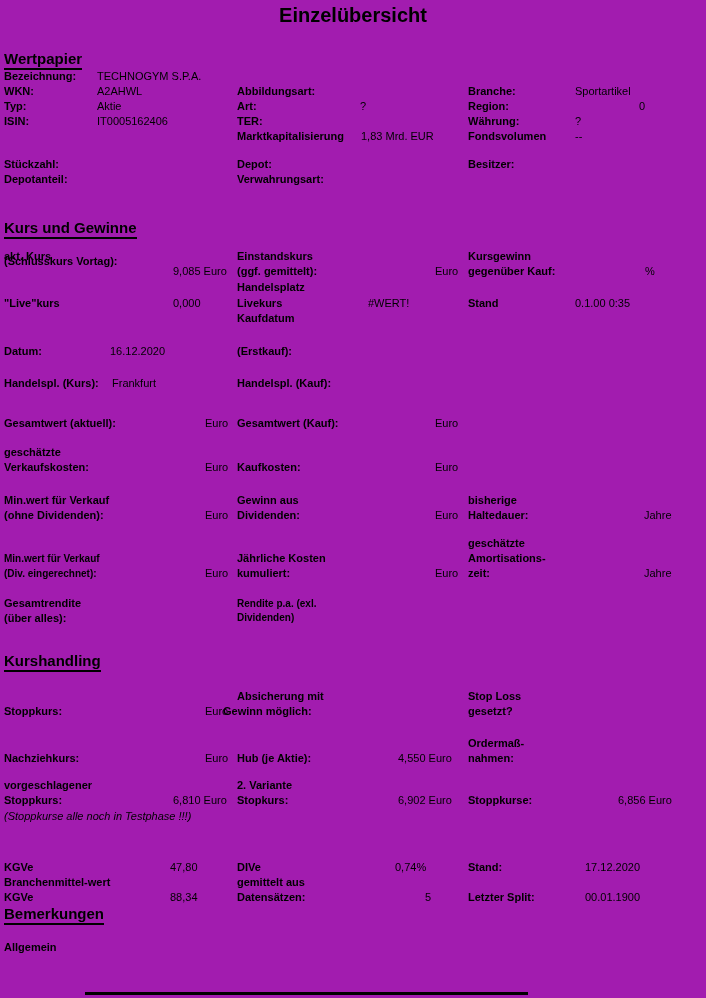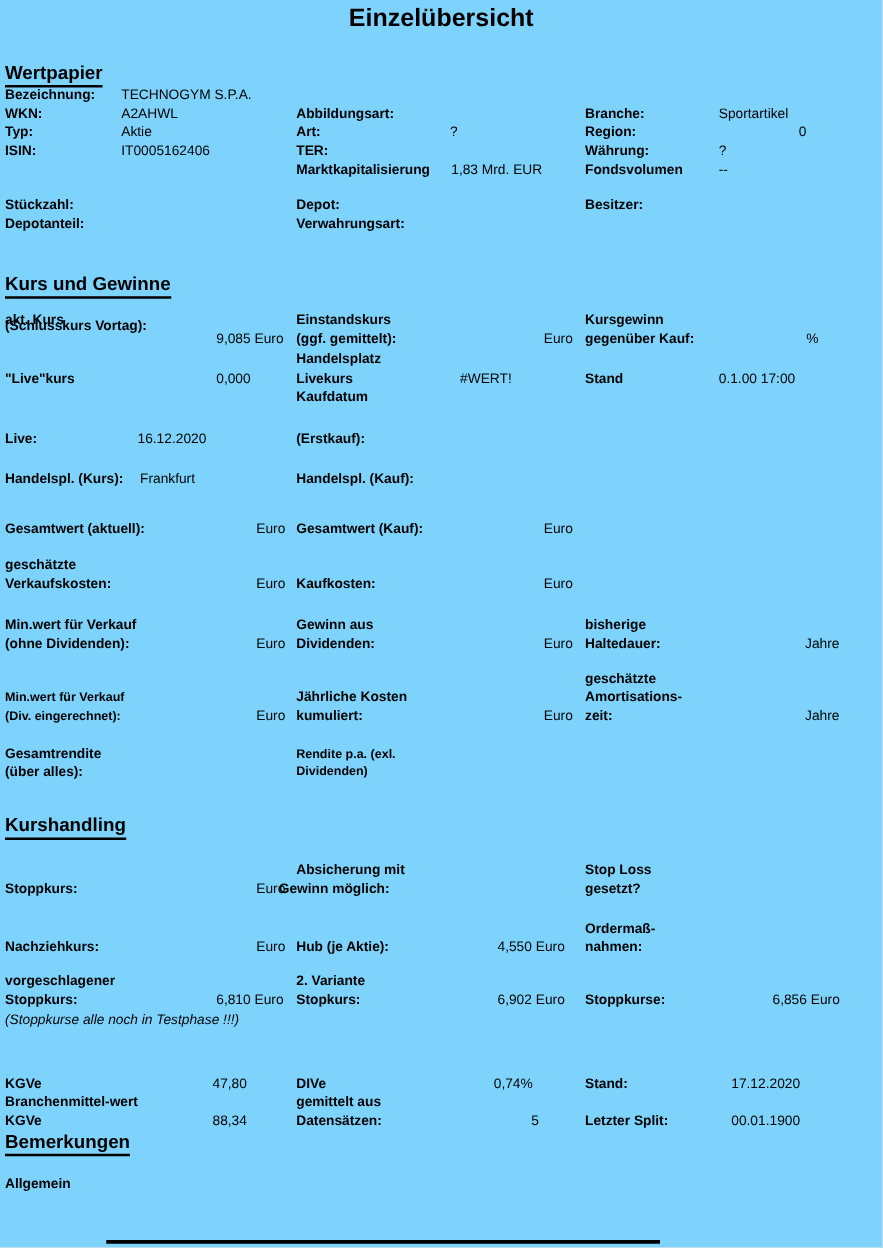--- a/index.html
+++ b/index.html
@@ -1,17 +1,17 @@
 <!DOCTYPE html>
 <html><head>
 <meta charset="utf-8">
 <style>
   html,body { margin:0; padding:0; background:#e8e8e8; }
   .page {
-    position:relative; width:706px; height:998px; background:#7dd3fc;
+    position:relative; width:706px; height:998px; background:#a21caf;
     font-family:"Liberation Sans", sans-serif; color:#000; overflow:hidden;
   }
   .t { position:absolute; white-space:nowrap; font-size:11px; line-height:13px; }
   .b { font-weight:bold; }
   .i { font-style:italic;text-align:right; }
   .sm { font-size:10px; line-height:12px; }
   .title {
     position:absolute; left:0; top:3px; width:706px; text-align:center;
     font-size:20px; line-height:24px; font-weight:bold;
   }
@@ -76,24 +76,24 @@
   <div class="t b" style="left:468px;top:265px">gegenüber Kauf:</div>
   <div class="t" style="left:645px;top:265px">%</div>
 
   <div class="t b" style="left:237px;top:281px">Handelsplatz</div>
 
   <div class="t b" style="left:4px;top:297px">"Live"kurs</div>
   <div class="t" style="left:173px;top:297px">0,000</div>
   <div class="t b" style="left:237px;top:297px">Livekurs</div>
   <div class="t" style="left:368px;top:297px">#WERT!</div>
   <div class="t b" style="left:468px;top:297px">Stand</div>
-  <div class="t" style="left:575px;top:297px">0.1.00 17:00</div>
+  <div class="t" style="left:575px;top:297px">0.1.00 0:35</div>
 
   <div class="t b" style="left:237px;top:312px">Kaufdatum</div>
-  <div class="t b" style="left:4px;top:345px">Live:</div>
+  <div class="t b" style="left:4px;top:345px">Datum:</div>
   <div class="t" style="left:110px;top:345px">16.12.2020</div>
   <div class="t b" style="left:237px;top:345px">(Erstkauf):</div>
 
   <div class="t b" style="left:4px;top:377px">Handelspl. (Kurs):</div>
   <div class="t" style="left:112px;top:377px">Frankfurt</div>
   <div class="t b" style="left:237px;top:377px">Handelspl. (Kauf):</div>
 
   <div class="t b" style="left:4px;top:417px">Gesamtwert (aktuell):</div>
   <div class="t" style="left:205px;top:417px">Euro</div>
   <div class="t b" style="left:237px;top:417px">Gesamtwert (Kauf):</div>

